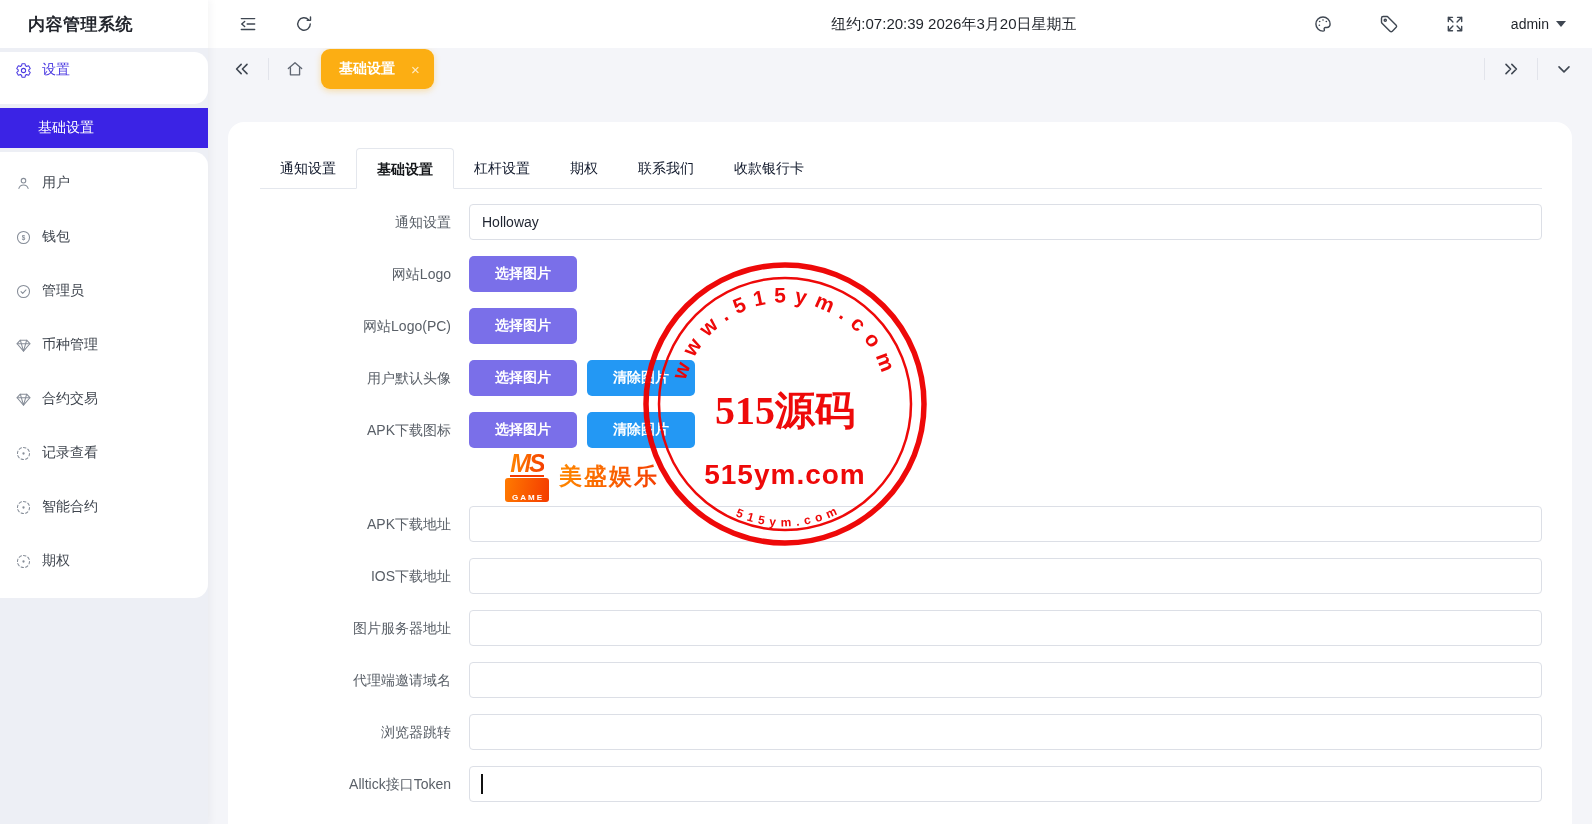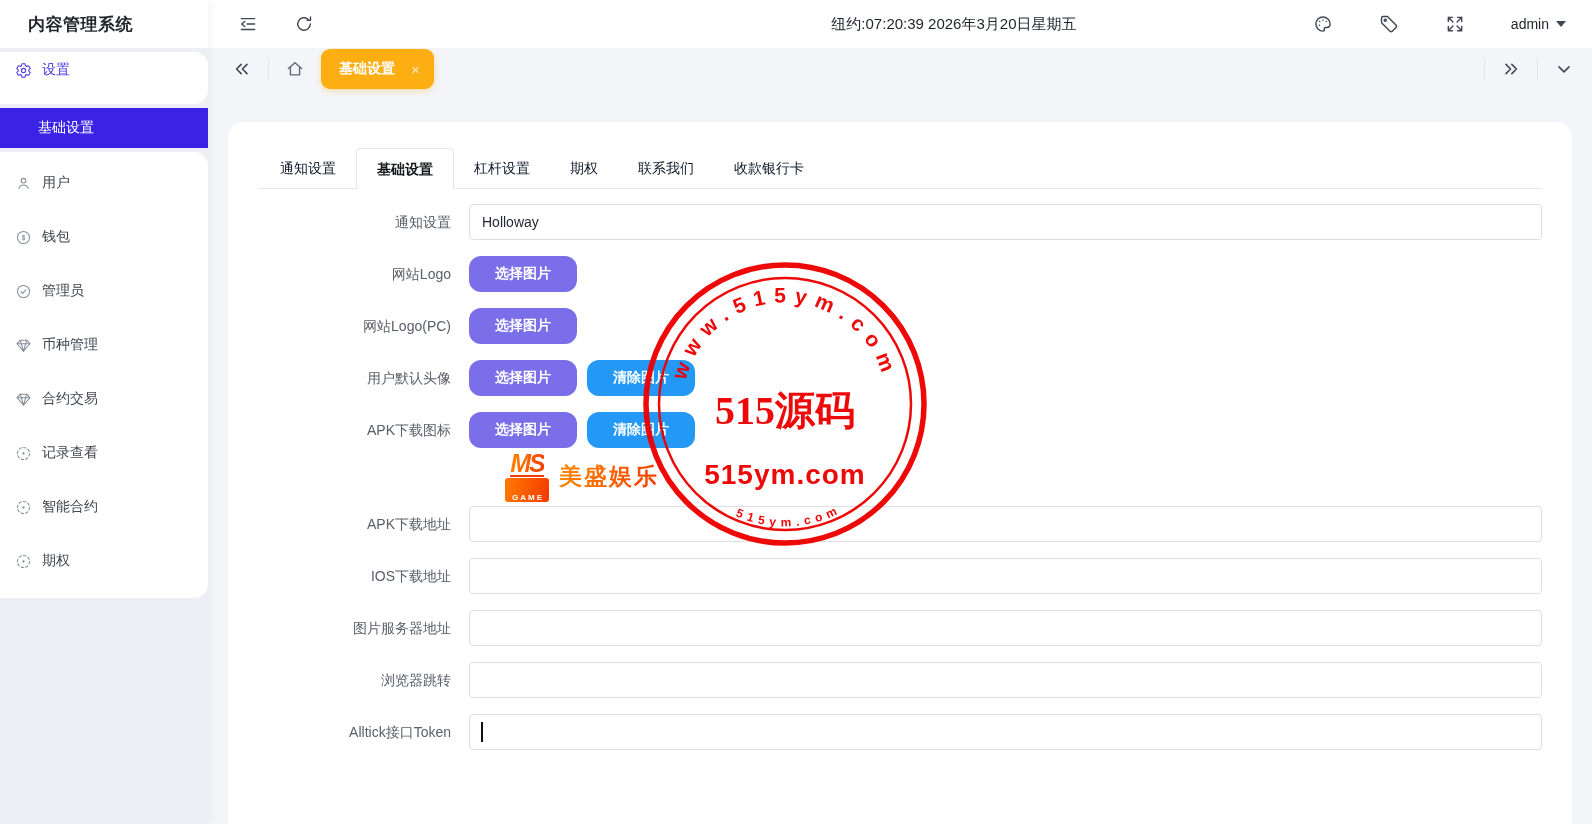--- a/index.html
+++ b/index.html
@@ -53,21 +53,21 @@
   
   .form { margin-top:15px; }
   .form-row { display:flex; align-items:flex-start; margin-bottom:16px; }
   .form-row.compact { margin-bottom:8px; }
   .form-label { width:223px; text-align:right; line-height:36px; color:#5a6068; flex:none; }
   .form-field { flex:1; margin-left:18px; margin-right:30px; }
   .text-input { width:100%; height:36px; border:1px solid #dcdfe6; border-radius:4px; padding:0 12px; font-size:14px; color:#1f2430; outline:none; font-family:inherit; background:#fff; }
   .input-wrap { position:relative; }
   .caret-bar { position:absolute; left:12px; top:8px; width:1.5px; height:20px; background:#111; animation:blink 1s steps(1) infinite; }
   @keyframes blink { 50% { opacity:0; } }
-  .btn { height:36px; padding:0 26px; border:none; border-radius:12px; color:#fff; font-size:14px; font-weight:bold; cursor:pointer; font-family:inherit; }
+  .btn { height:36px; padding:0 26px; border:none; border-radius:5px; color:#fff; font-size:14px; font-weight:bold; cursor:pointer; font-family:inherit; }
   .btn-choose { background:#7a6fe9; margin-right:6px; }
   .btn-clear { background:#2398f4; }
 
   
   .ms-logo { display:flex; align-items:center; margin:6px 0 0 36px; height:44px; }
   .ms-left { display:flex; flex-direction:column; align-items:center; margin-right:10px; }
   .ms-text { font-size:25px; font-weight:900; font-style:italic; line-height:24px; letter-spacing:-2px; background:linear-gradient(100deg,#ff8a00,#f43b00); -webkit-background-clip:text; background-clip:text; color:transparent; border-bottom:2px solid #f43b00; }
   .ms-game { margin-top:1px; background:linear-gradient(100deg,#ff7a00,#f43b00); color:#fff; font-size:8px; font-weight:bold; letter-spacing:2px; padding:15px 5px 0 7px; border-radius:3px; line-height:9px; }
   .ms-brand { font-size:23px; font-weight:900; letter-spacing:2px; background:linear-gradient(100deg,#ff8a00,#f43b00); -webkit-background-clip:text; background-clip:text; color:transparent; }
 
@@ -325,20 +325,26 @@
       </div>
     </div>
 
     <div class="form-row">
       <label class="form-label">图片服务器地址</label>
       <div class="form-field">
         <input class="text-input" type="text" value="" style="">
       </div>
     </div>
 
+    <div class="form-row">
+      <label class="form-label">代理端邀请域名</label>
+      <div class="form-field">
+        <input class="text-input" type="text" value="" style="">
+      </div>
+    </div>
 
     <div class="form-row">
       <label class="form-label">浏览器跳转</label>
       <div class="form-field">
         <input class="text-input" type="text" value="" style="">
       </div>
     </div>
 
     <div class="form-row">
       <label class="form-label">Alltick接口Token</label>

